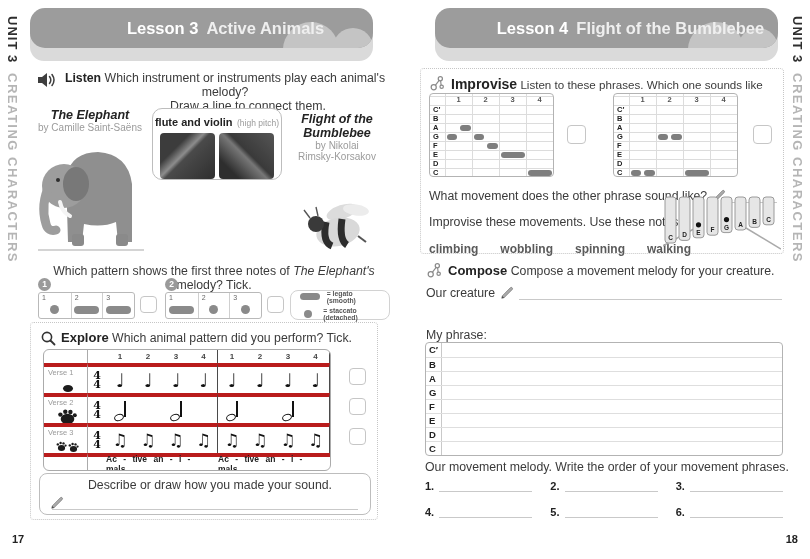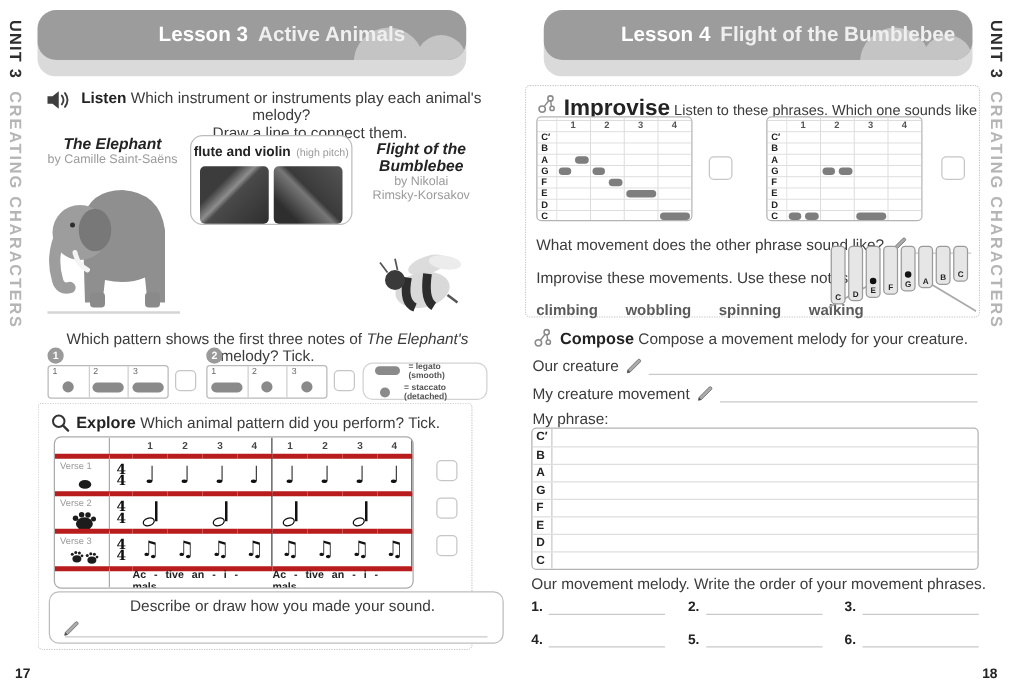--- a/index.html
+++ b/index.html
@@ -392,21 +392,21 @@
           <div class="vr bt"></div>
           <div class="bt"></div>
           <div class="lyr bt" style="grid-column: span 4;">Ac - tive an - i - mals,</div>
           <div class="lyr bt" style="grid-column: span 4;">Ac - tive an - i - mals,</div>
         </div>
 
       <div class="tick" style="left:318px; top:45px; width:17px; height:17px;"></div>
       <div class="tick" style="left:318px; top:75px; width:17px; height:17px;"></div>
       <div class="tick" style="left:318px; top:105px; width:17px; height:17px;"></div>
 
-      <div class="abs rbox" style="left:8px; top:150px; width:364px; height:42px; border-width:1px; border-radius:8px;">
+      <div class="abs rbox" style="left:8px; top:150px; width:332px; height:42px; border-width:1px; border-radius:8px;">
         <div class="t" style="margin:4px 0 0 10px;">Describe or draw how you made your sound.</div>
         <svg class="abs" style="left:10px; top:22px;" width="14" height="14" viewBox="0 0 16 16">
           <path d="M2 14l2.6-.6L14 4a1.5 1.5 0 0 0-2.1-2.1L2.6 11.3z" fill="#ababab" stroke="#666" stroke-width="0.7"></path>
           <path d="M2 14l.6-2.7 2.1 2.1z" fill="#4d4d4d"></path>
         </svg>
         <div class="abs" style="left:12px; right:12px; bottom:4px; border-bottom:1px solid var(--line);"></div>
       </div>
     </div>
   </div>
 
@@ -421,21 +421,21 @@
 
     <div class="dotted abs" style="left:10px; top:68px; width:364px; height:186px;">
       <svg class="abs" style="left:8px; top:6px;" width="17" height="17" viewBox="0 0 18 18">
         <line x1="5" y1="13" x2="12" y2="4" stroke="#8a8a8a" stroke-width="1.2"></line>
         <line x1="12" y1="4" x2="13" y2="12" stroke="#8a8a8a" stroke-width="1.2"></line>
         <circle cx="5" cy="13" r="2.7" fill="#fff" stroke="#8a8a8a" stroke-width="1.3"></circle>
         <circle cx="12" cy="4" r="2.2" fill="#fff" stroke="#8a8a8a" stroke-width="1.3"></circle>
         <circle cx="13.4" cy="12.4" r="1.8" fill="#fff" stroke="#8a8a8a" stroke-width="1.3"></circle>
       </svg>
       <div class="abs" style="left:30px; top:7px; font-size:11.6px;">
-        <span class="b" style="font-size:18px;">Improvise</span>
+        <span class="b" style="font-size:14px;">Improvise</span>
         <span>Listen to these phrases. Which one sounds like jumping? Tick.</span>
       </div>
 
       <div class="pgrid" id="pgrid-0" style="left:8px; top:24px;">
           <div class="vlines"></div>
           <div class="hnum" style="left: 15px;">1</div>
           <div class="hnum" style="left: 42px;">2</div>
           <div class="hnum" style="left: 69px;">3</div>
           <div class="hnum" style="left: 96px;">4</div>
           <div class="plab" style="top: 11px;">C′</div>
@@ -526,28 +526,20 @@
         <path d="M2 14l.6-2.7 2.1 2.1z" fill="#4d4d4d"></path>
       </svg>
       <div class="wline"></div>
     </div>
 
     <div class="abs t" style="left:38px; top:263px;">
       <span class="b" style="font-size:13px;">Compose</span>
       <span>Compose a movement melody for your creature.</span>
     </div>
 
-    <div class="abs flexrow" style="left:16px; top:308px; width:356px;">
-      <span class="t">My creature movement</span>
-      <svg class="pencil" width="14" height="14" viewBox="0 0 16 16">
-        <path d="M2 14l2.6-.6L14 4a1.5 1.5 0 0 0-2.1-2.1L2.6 11.3z" fill="#ababab" stroke="#666" stroke-width="0.7"></path>
-        <path d="M2 14l.6-2.7 2.1 2.1z" fill="#4d4d4d"></path>
-      </svg>
-      <div class="wline"></div>
-    </div>
 
     <div class="abs t" style="left:16px; top:328px;">My phrase:</div>
 
     <div id="phrase-grid" style="left:15px; top:342px; width:358px;">
         <div class="prow">
           <span class="plab2">C′</span>
           <div class="pwrite"></div>
         </div>
         <div class="prow">
           <span class="plab2">B</span>

